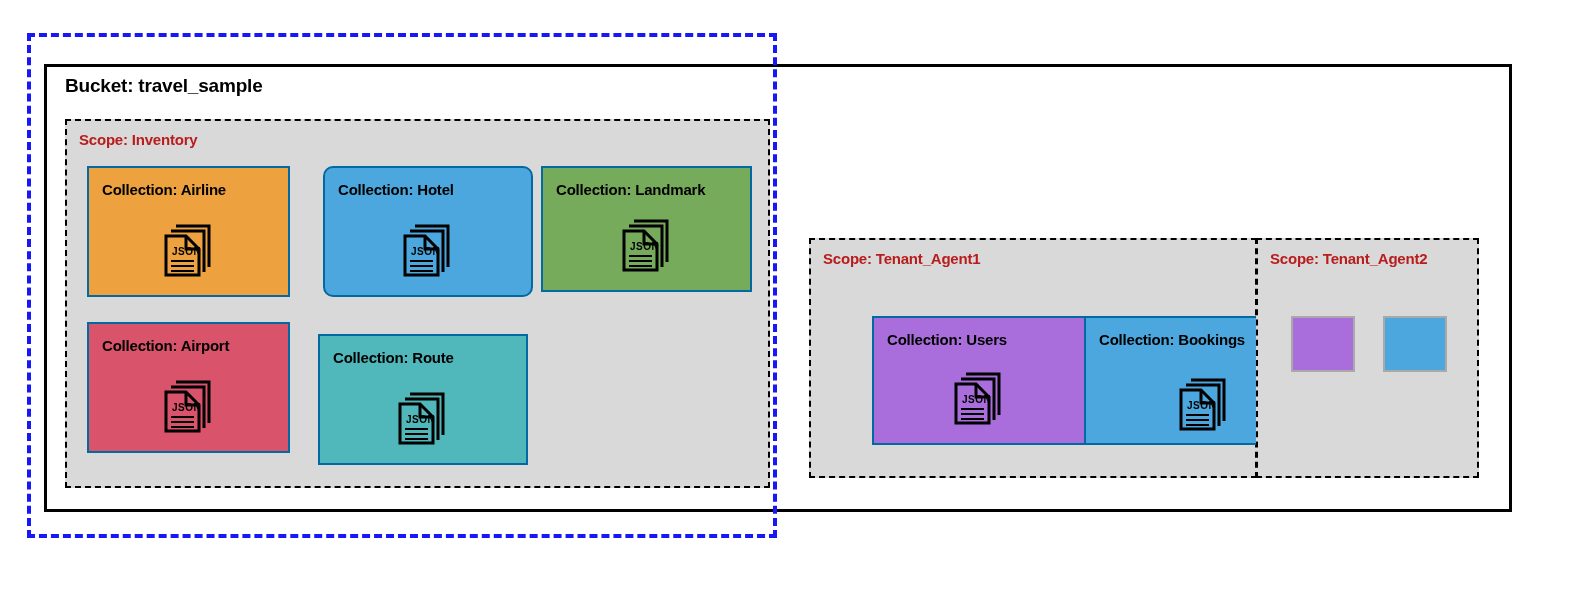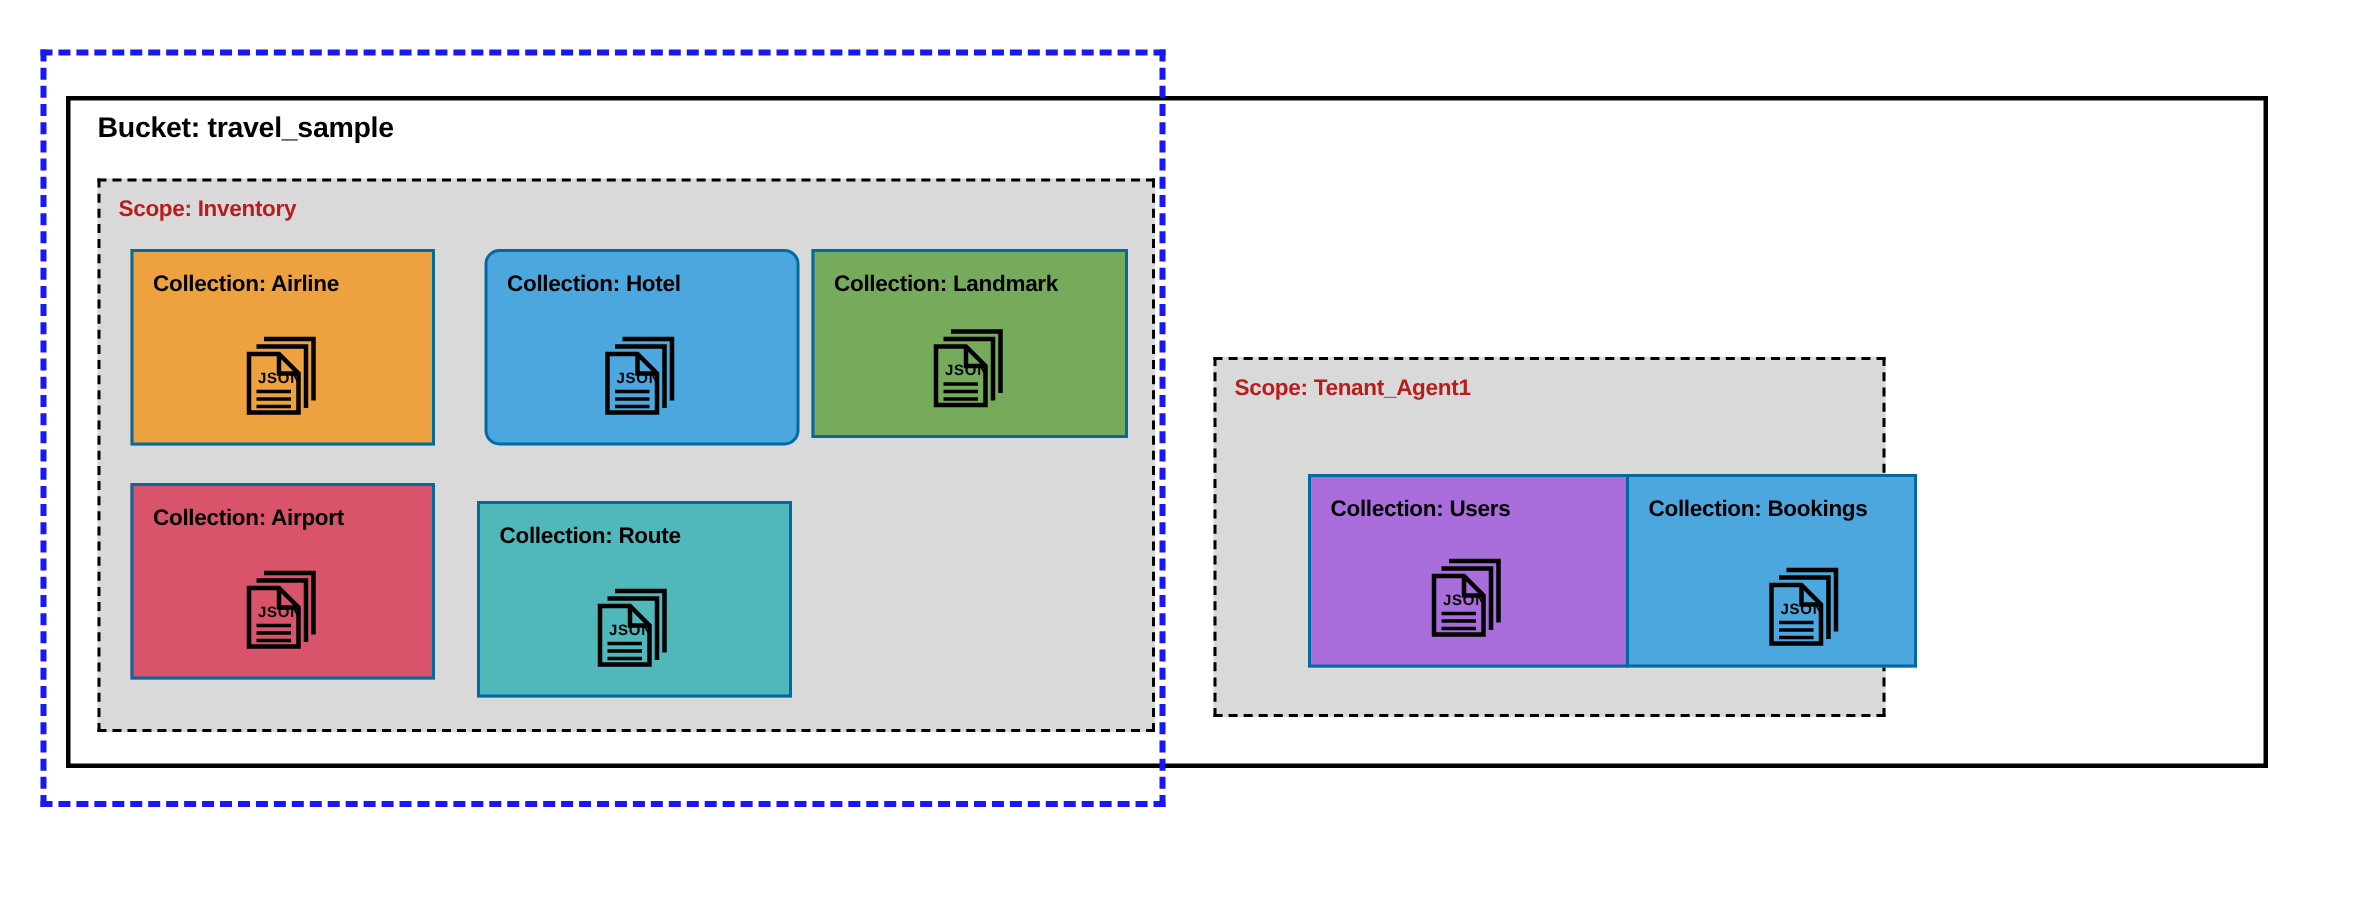--- a/index.html
+++ b/index.html
@@ -234,17 +234,22 @@
             <path d="M15 14 L48 14 L48 55" fill="none"></path>
             <path d="M10 19 L30 19 L43 32 L43 58 L10 58 Z" fill="none"></path>
             <path d="M30 19 L30 32 L43 32" fill="none"></path>
             <text x="16" y="38" font-family="'Liberation Sans',sans-serif" font-size="10" font-weight="bold" stroke="none" fill="#000" letter-spacing="0.5">JSON</text>
             <path d="M15 44 H38 M15 49 H38 M15 54 H38" stroke-width="2.2"></path>
           </svg>
         </span>
       </div>
     </div>
 
+    <div class="scope" id="scope-tenant2">
+      <div class="scope-title">Scope: Tenant_Agent2</div>
+      <div class="mini-square" id="mini-purple"></div>
+      <div class="mini-square" id="mini-blue"></div>
+    </div>
   </div>
 
   <div class="selection-rect"></div>
 
 </div>
 
 </body></html>

